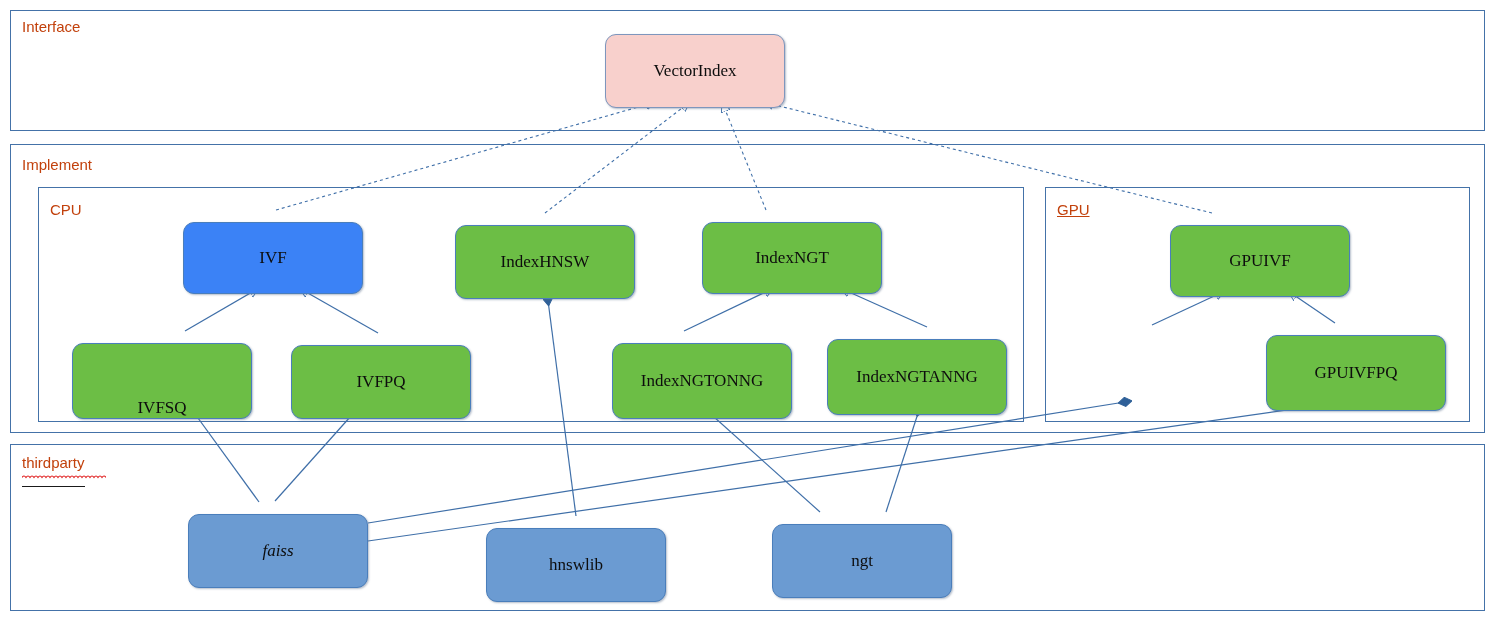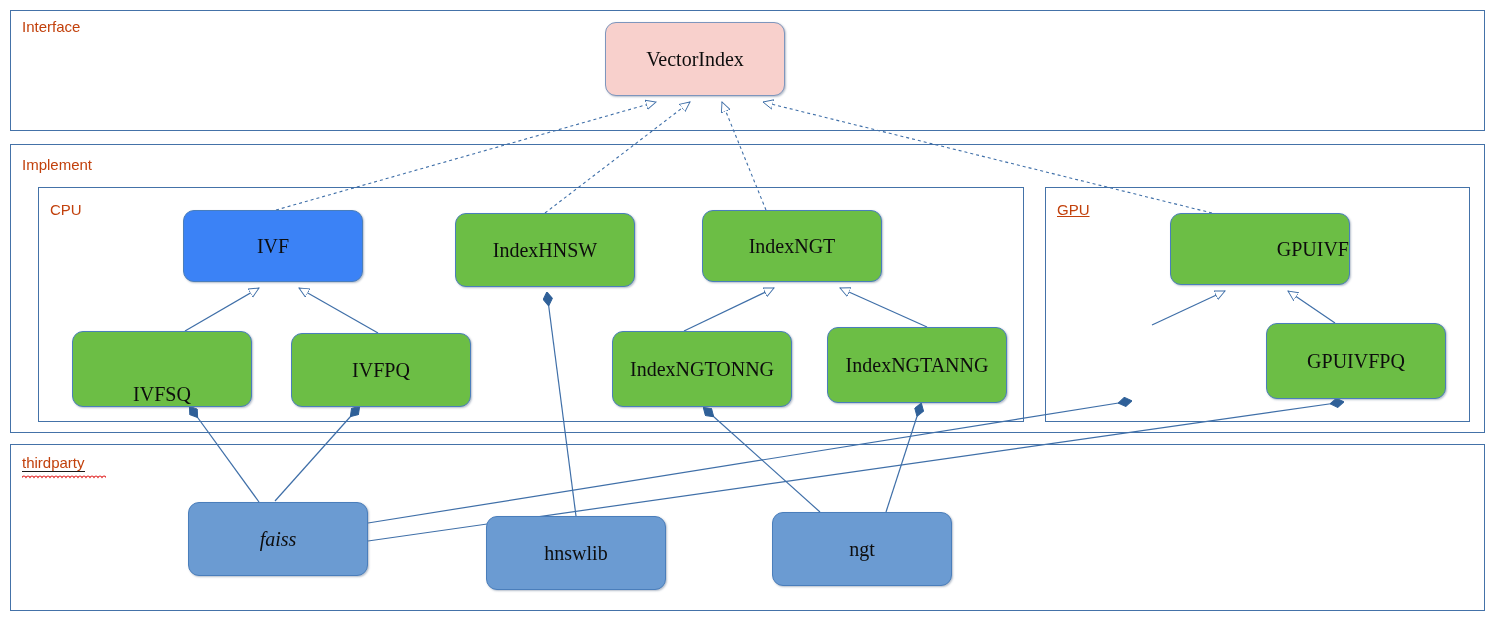--- a/index.html
+++ b/index.html
@@ -8,28 +8,28 @@
   #stage{position:relative;width:1503px;height:628px;background:#fff;}
   svg.layer{position:absolute;left:0;top:0;width:1503px;height:628px;}
   #edges{z-index:1;}
   #groups{z-index:0;}
   .nodes{position:absolute;left:0;top:0;width:1503px;height:628px;z-index:2;}
 
   .grp{position:absolute;box-sizing:border-box;background:#ffffff;
        border:1px solid #4472a8;}
   .grp-label{position:absolute;color:#c2410c;white-space:nowrap;
              font-family:"Liberation Sans",sans-serif;font-size:15px;line-height:1;}
-  .grp-label.spell{border-bottom:1px solid #1a1a1a;padding-bottom:1px;}
+  .grp-label.spell{border-bottom:1px solid #1a1a1a;padding-bottom:16px;}
   .squiggle{position:absolute;left:0;height:5px;width:100%;}
 
   .node{position:absolute;box-sizing:border-box;display:flex;
         align-items:center;justify-content:center;text-align:center;
         border:1px solid #4a7ebb;border-radius:11px;
-        font-family:"Liberation Serif",serif;font-size:20px;color:#0d0d0d;
-        box-shadow:1px 1px 2px rgba(90,110,140,.45);}
+        font-family:"Liberation Serif",serif;font-size:17px;color:#0d0d0d;
+        box-shadow:1px 1px 2px rgba(90,110,140,.45);margin-top:12px;}
   .node.iface{background:#f8d0cc;border-color:#7e96bd;}
   .node.cpu,.node.gpu{background:#6cbe45;border-color:#4a7ebb;}
   .node.lib{background:#6b9bd2;border-color:#4a7ebb;}
 </style>
 </head>
 <body>
 
 <div id="stage">
 
   <svg class="layer" id="groups"></svg>
@@ -79,21 +79,21 @@
       </div>
       <div class="node cpu" style="left: 291px; top: 333px; width: 180px; height: 74px; background: rgb(108, 190, 69);">
         <span>IVFPQ</span>
       </div>
       <div class="node cpu" style="left: 612px; top: 331px; width: 180px; height: 76px; background: rgb(108, 190, 69);">
         <span>IndexNGTONNG</span>
       </div>
       <div class="node cpu" style="left: 827px; top: 327px; width: 180px; height: 76px; background: rgb(108, 190, 69);">
         <span>IndexNGTANNG</span>
       </div>
-      <div class="node gpu" style="left: 1170px; top: 213px; width: 180px; height: 72px; background: rgb(108, 190, 69); justify-content: flex-end;">
+      <div class="node gpu" style="left: 1170px; top: 213px; width: 180px; height: 72px; background: rgb(108, 190, 69);">
         <span>GPUIVF</span>
       </div>
       <div class="node gpu" style="left: 1266px; top: 323px; width: 180px; height: 76px; background: rgb(108, 190, 69);">
         <span>GPUIVFPQ</span>
       </div>
       <div class="node lib" style="left: 188px; top: 502px; width: 180px; height: 74px; background: rgb(107, 155, 210); font-style: italic;">
         <span>faiss</span>
       </div>
       <div class="node lib" style="left: 486px; top: 516px; width: 180px; height: 74px; background: rgb(107, 155, 210);">
         <span>hnswlib</span>

